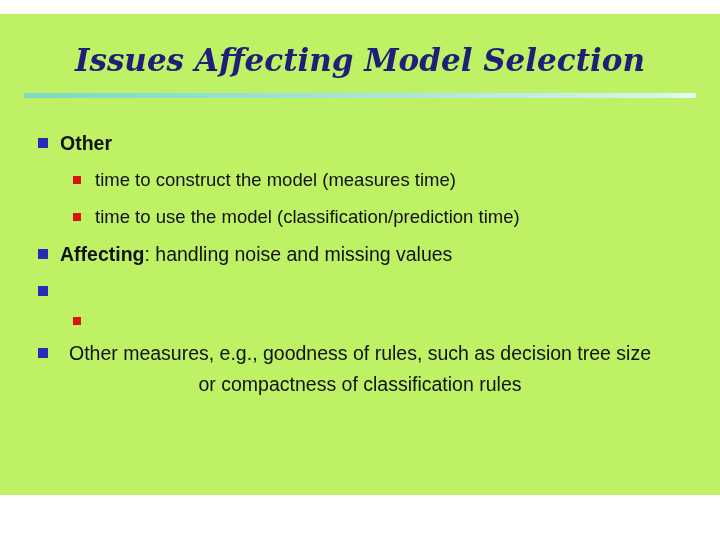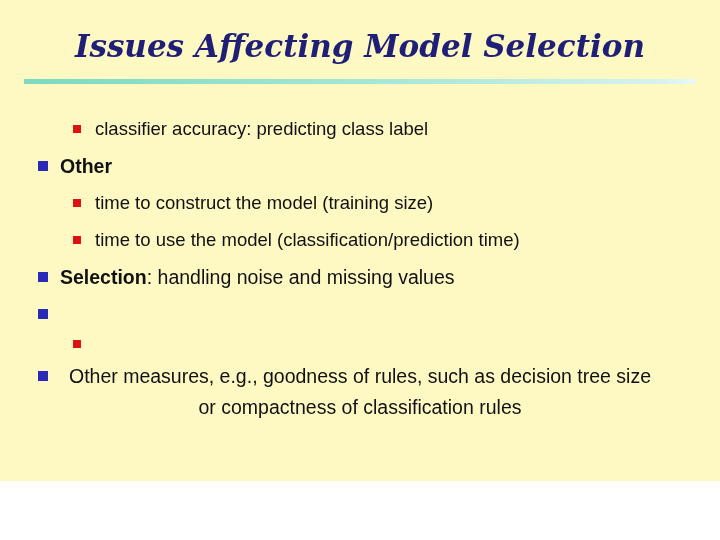--- a/index.html
+++ b/index.html
@@ -4,24 +4,25 @@
 <style>
   html, body {
     margin: 0;
     padding: 0;
     background: #ffffff;
   }
   .slide {
     position: relative;
     width: 720px;
     height: 481px;
-    background: #fef9c3;
+    background: #bef264;
     overflow: hidden;
     font-family: "Liberation Sans", sans-serif;
     color: var(--body-text, #111111);
+    margin-top: 14px;
   }
   .title {
     position: absolute;
     top: 28px;
     left: 0;
     width: 720px;
     text-align: center;
     font-family: "DejaVu Serif", serif;
     font-weight: bold;
     font-style: italic;
@@ -95,39 +96,35 @@
     font-family: Liberation Sans, sans-serif;
   }
 </style>
 </head>
 <body>
 
 <div class="slide">
   <div class="title">Issues Affecting Model Selection</div>
   <div class="title-rule"></div>
   <div class="content">
-      <div class="item l2">
-        <span class="marker"></span>
-        <span class="txt">classifier accuracy: predicting class label</span>
-      </div>
       <div class="item l1">
         <span class="marker"></span>
         <span class="txt"><b>Other</b></span>
       </div>
       <div class="item l2">
         <span class="marker"></span>
-        <span class="txt">time to construct the model (training size)</span>
+        <span class="txt">time to construct the model (measures time)</span>
       </div>
       <div class="item l2">
         <span class="marker"></span>
         <span class="txt">time to use the model (classification/prediction time)</span>
       </div>
       <div class="item l1">
         <span class="marker"></span>
-        <span class="txt"><b>Selection</b>: handling noise and missing values</span>
+        <span class="txt"><b>Affecting</b>: handling noise and missing values</span>
       </div>
       <div class="item l1">
         <span class="marker"></span>
       </div>
       <div class="item l2">
         <span class="marker"></span>
       </div>
       <div class="item l1">
         <span class="marker"></span>
         <span class="txt">Other measures, e.g., goodness of rules, such as decision tree size or compactness of classification rules</span>

